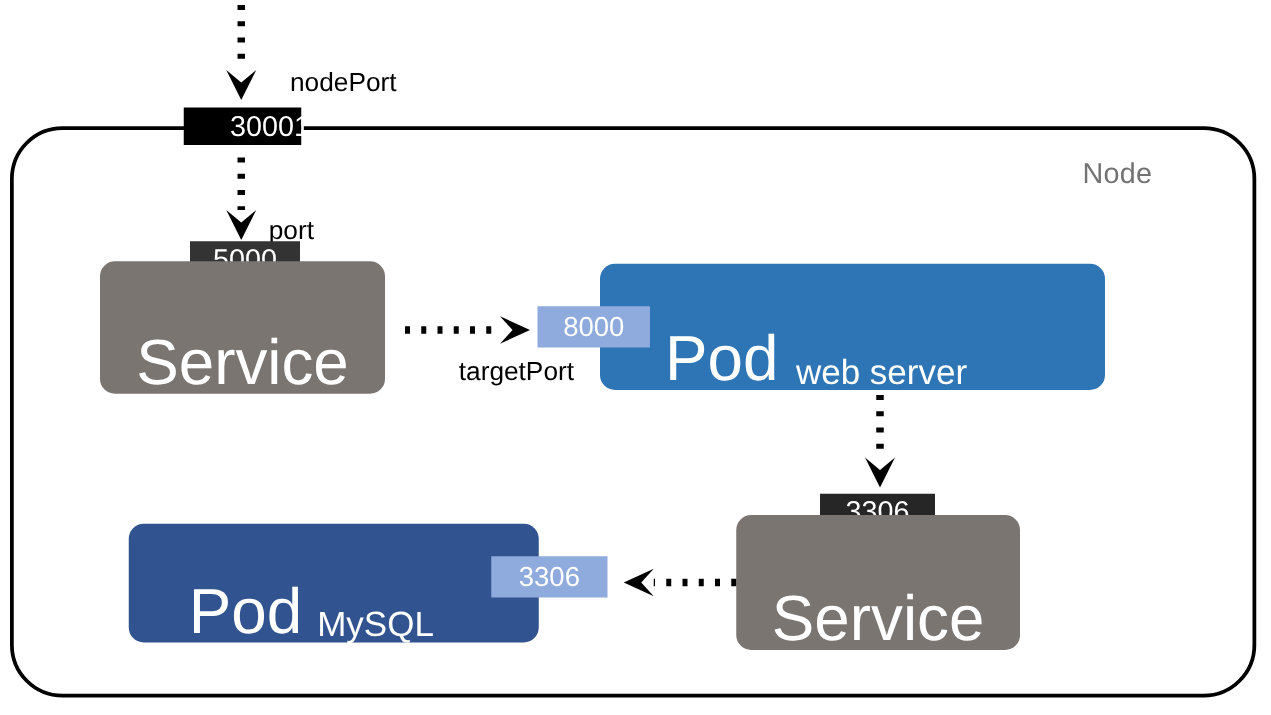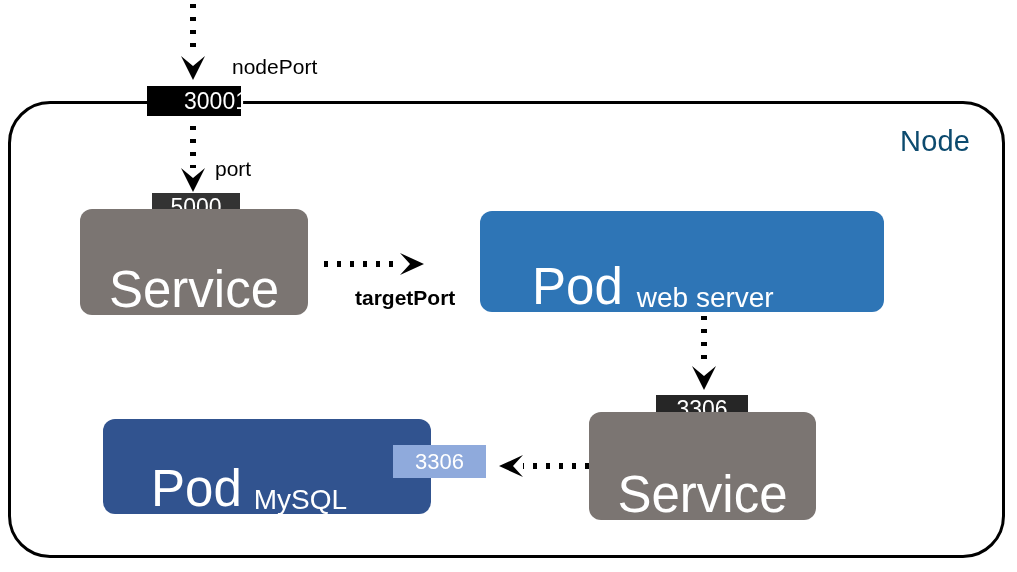--- a/index.html
+++ b/index.html
@@ -26,24 +26,24 @@
     top: 101px;
     width: 997px;
     height: 457px;
     box-sizing: border-box;
     border: 3px solid #000000;
     border-radius: 42px;
     background: transparent;
   }
   .node-label {
     position: absolute;
-    left: 900px;
+    left: 866px;
     top: 125px;
-    font-size: 29px;
-    color: #0c4a6e;
+    font-size: 23px;
+    color: #737373;
     letter-spacing: 0.2px;
     white-space: nowrap;
   }
 
   
   .box {
     position: absolute;
     box-sizing: border-box;
     display: flex;
     align-items: flex-end;
@@ -136,22 +136,22 @@
 
   
   .caption {
     position: absolute;
     font-size: 21px;
     color: #000000;
     white-space: nowrap;
     line-height: 1;
   }
   .cap-nodeport  { left: 220px; top: 56px; margin-left: 12px; }
-  .cap-port      { left: 215px; top: 158px; }
-  .cap-targetport{ left: 355px; top: 287px; font-weight: bold; }
+  .cap-port      { left: 215px; top: 174px; }
+  .cap-targetport{ left: 367px; top: 287px; }
 
   
   .arrow-svg {
     position: absolute;
     overflow: visible;
   }
   .a-nodeport   { left: 178px; top: 0px; }
   .a-port       { left: 178px; top: 124px; }
   .a-target     { left: 322px; top: 252px; }
   .a-pod-to-svc { left: 690px; top: 314px; }
@@ -189,20 +189,21 @@
     <line x1="2" y1="12" x2="78" y2="12" stroke="#000000" stroke-width="6" stroke-dasharray="4 9" stroke-linecap="butt"></line>
     <path d="M 78 1 L 102 12 L 78 23 L 88 12 Z" fill="#000000"></path>
   </svg>
   <div class="caption cap-targetport">targetPort</div>
 
   <div class="box pod-web">
     <span class="big">Pod</span>
     <span class="small">web server</span>
   </div>
 
+  <div class="tp-badge tp-8000">8000</div>
 
   <svg class="arrow-svg a-pod-to-svc" width="34" height="80">
     <line x1="14" y1="2" x2="14" y2="52" stroke="#000000" stroke-width="6" stroke-dasharray="4 9" stroke-linecap="butt"></line>
     <path d="M 2 52 L 14 76 L 26 52 L 14 62 Z" fill="#000000"></path>
   </svg>
 
   <div class="port-badge badge-3306-svc">3306</div>
 
   <div class="box svc-2">
     <span class="big">Service</span>

